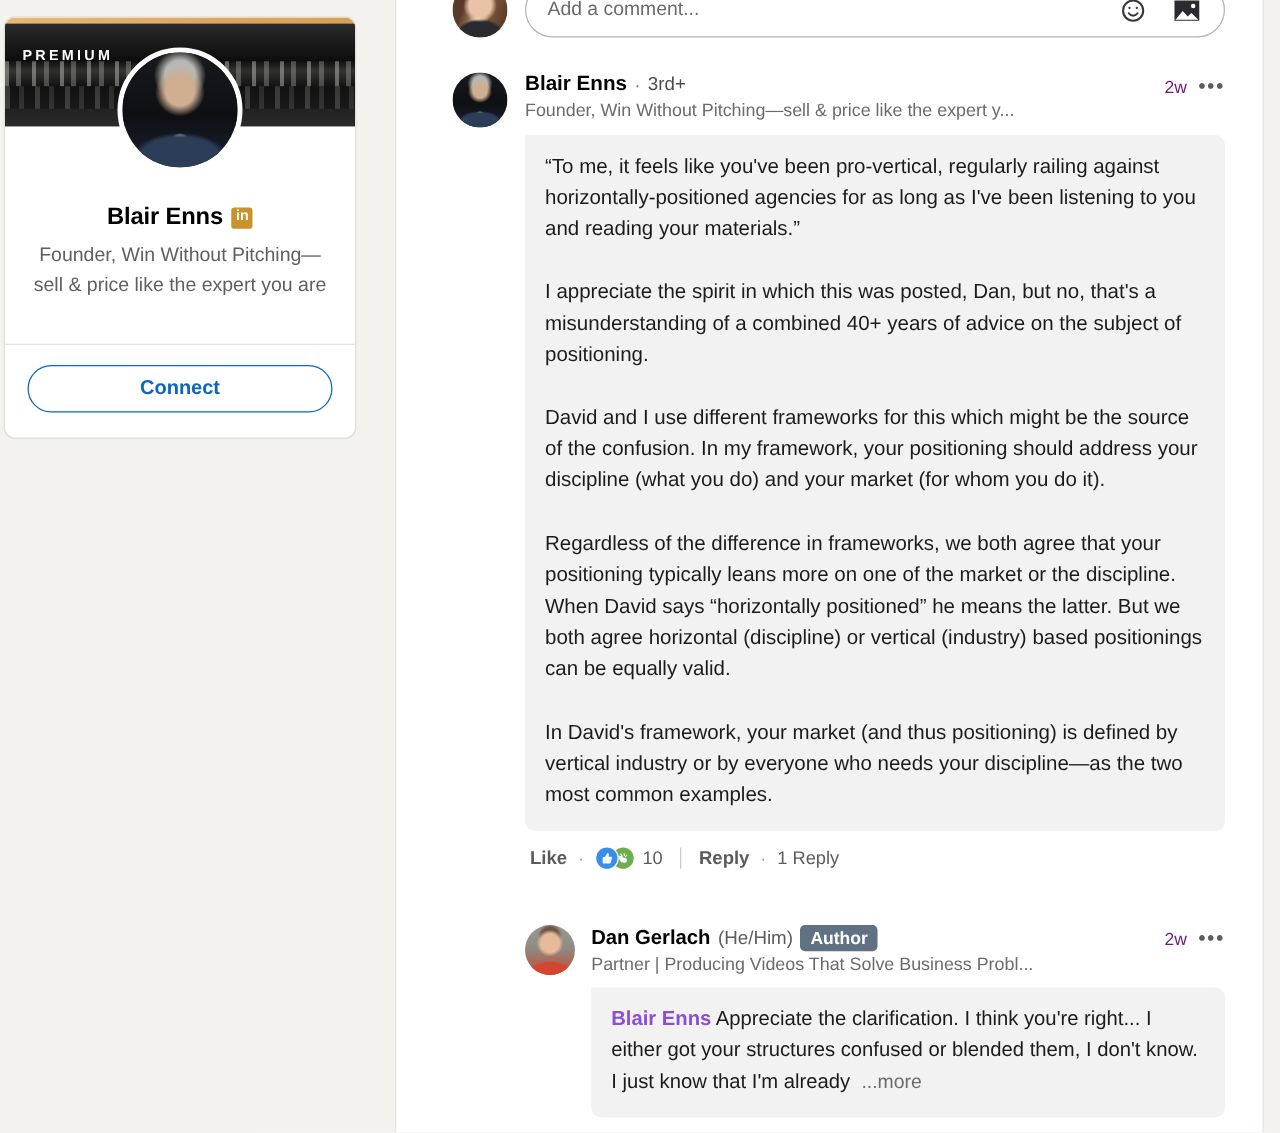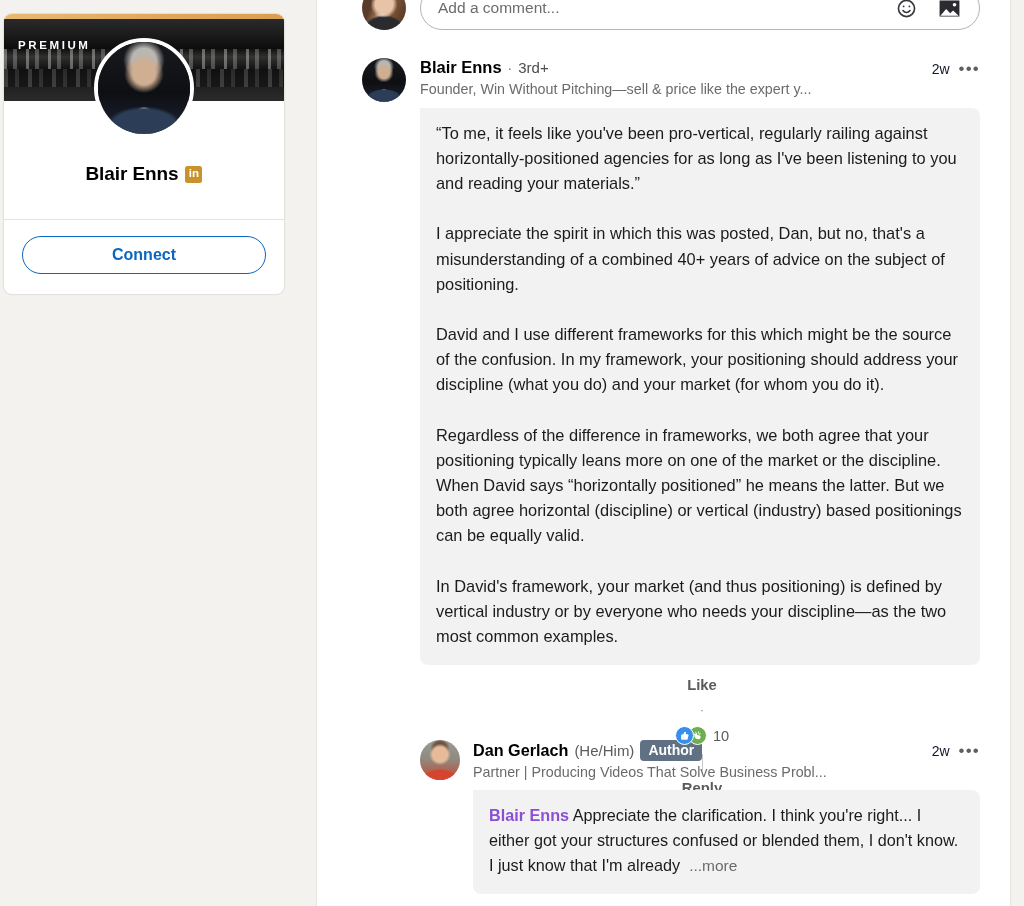--- a/index.html
+++ b/index.html
@@ -294,21 +294,21 @@
     overflow: hidden;
     text-overflow: ellipsis;
   }
   .c-meta {
     display: flex;
     align-items: center;
     gap: 9px;
     flex: 0 0 auto;
     padding-top: 3px;
   }
-  .c-time { font-size: 14px; color: #0f172a; }
+  .c-time { font-size: 14px; color: #701a75; }
   .c-more {
     font-size: 17px;
     color: #5e5e5e;
     letter-spacing: 1.2px;
     line-height: .7;
     cursor: pointer;
   }
   .bubble {
     margin-top: 11px;
     background: #f2f2f2;
@@ -322,21 +322,20 @@
     color: #1b1b1b;
   }
   .bubble p + p { margin-top: 25px; }
 
   .actions-row {
     margin-top: 12px;
     display: flex;
     align-items: center;
     gap: 9px;
     padding-left: 4px;
-    flex-direction: column;
   }
   .act-link {
     font-size: 14.8px;
     font-weight: bold;
     color: #5b5b5b;
     cursor: pointer;
   }
   .sep-dot { color: #8a8a8a; font-size: 13px; }
   .pipe {
     width: 1px; height: 17px;
@@ -417,20 +416,21 @@
         <div class="premium-label">PREMIUM</div>
       </div>
       <div class="avatar-big-wrap">
         <div class="avatar-blair"></div>
       </div>
       <div class="card-body">
         <div class="person-name-row">
           <span class="person-name">Blair Enns</span>
           <span class="li-premium-badge">in</span>
         </div>
+        <div class="headline">Founder, Win Without Pitching—sell &amp; price like the expert you are</div>
       </div>
       <div class="card-divider"></div>
       <div class="card-actions">
         <div class="btn btn-connect">Connect</div>
       </div>
     </div>
   </div>
 
   <div id="feed-bg"></div>
   <div class="col-divider" id="divider-left"></div>

